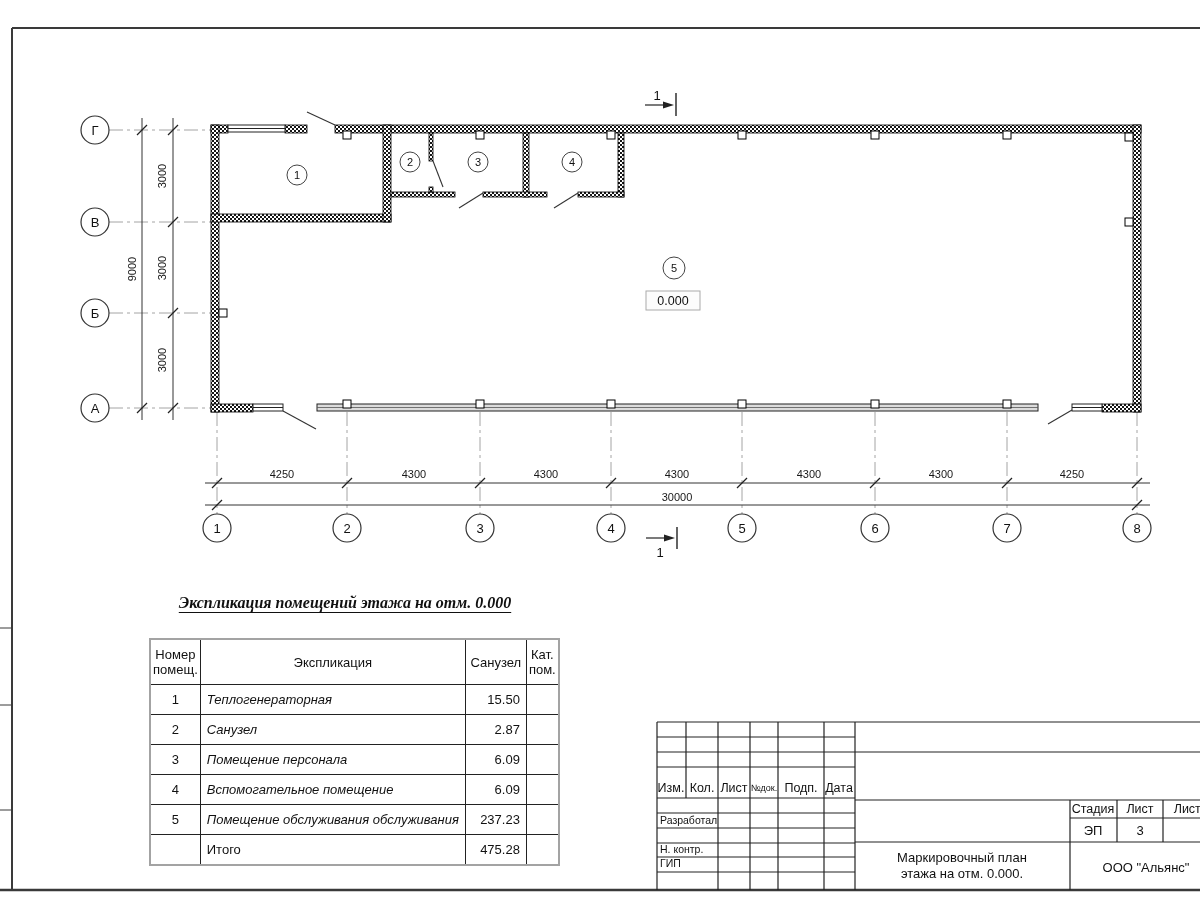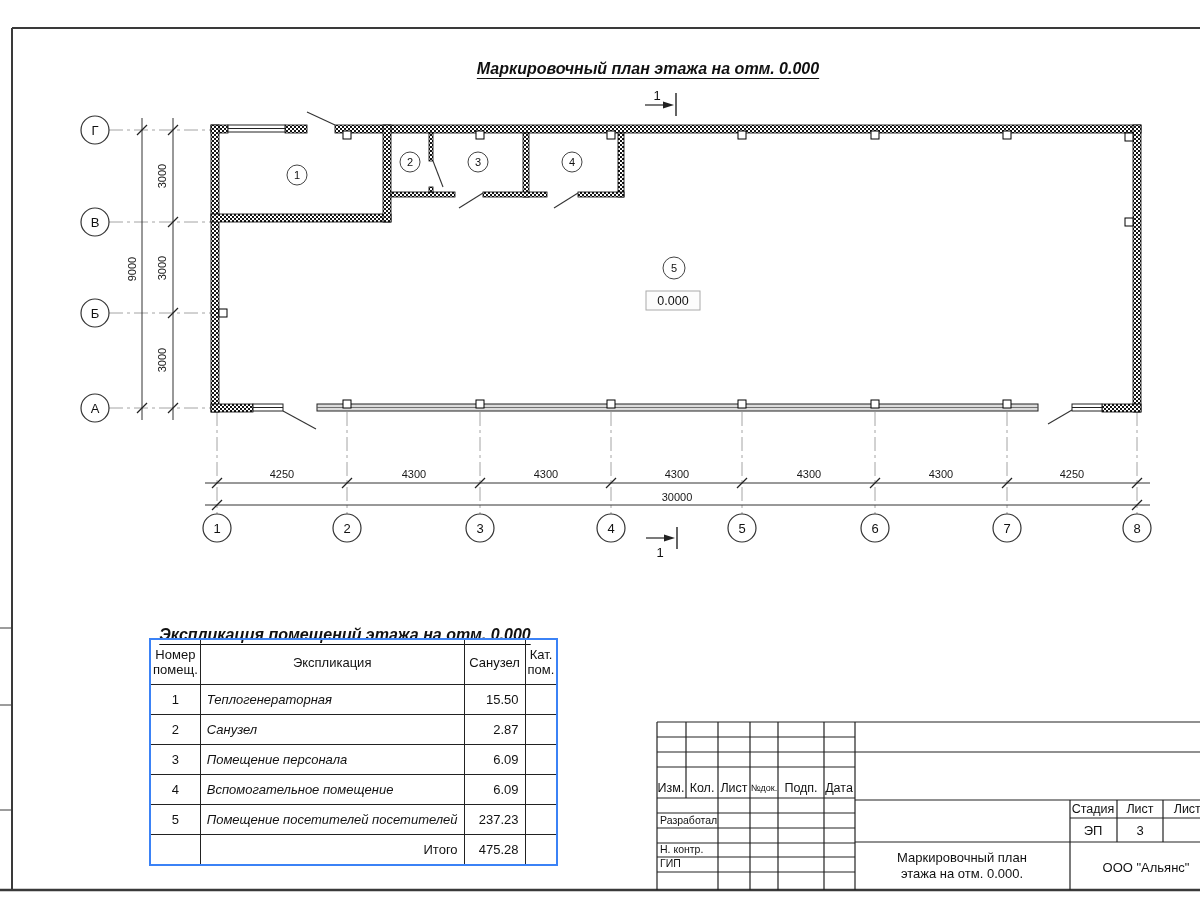--- a/index.html
+++ b/index.html
@@ -17,27 +17,27 @@
   .tbrole{font-size:10.5px;}
   .tbv{font-size:13px;text-anchor:middle;}
   .tbt{font-size:13px;text-anchor:middle;}
 
   .title{position:absolute;text-align:center;font-weight:bold;font-style:italic;font-size:16px;}
   .title span{text-decoration:underline;text-underline-offset:4px;}
 
   #explTable{position:absolute;left:149px;top:638px;border-collapse:collapse;table-layout:fixed;
              font-size:13px;}
   #explTable td{border:1px solid #222;padding:0 6px;overflow:hidden;white-space:nowrap;}
-  #explTable{border:2px solid #3b82f6;}
+  #explTable{border:2px solid #a3a3a3;}
   #explTable .hdr td{text-align:center;height:44px;line-height:15px;padding:0 2px;}
   #explTable .r td{height:29px;}
   .cnum{text-align:center;}
   .carea{text-align:right;}
   .cname{text-align:left;font-style:italic;}
-  .ctotal{text-align:right;}
+  .ctotal{}
 </style>
 </head>
 <body>
 
 <div id="sheet">
 
   <svg id="planSvg" width="1200" height="900" viewBox="0 0 1200 900">
     <defs>
       <pattern id="wallHatch" width="4" height="4" patternUnits="userSpaceOnUse">
         <rect width="4" height="4" fill="#ffffff"></rect>
@@ -264,24 +264,21 @@
     <text class="tbh" x="1093" y="813">Стадия</text>
     <text class="tbh" x="1140" y="813">Лист</text>
     <text class="tbh" x="1194" y="813">Листов</text>
     <text class="tbv" x="1093" y="835">ЭП</text>
     <text class="tbv" x="1140" y="835">3</text>
     <text class="tbt" x="962" y="862">Маркировочный план</text>
     <text class="tbt" x="962" y="878">этажа на отм. 0.000.</text>
     <text class="tbt" x="1146" y="872">ООО "Альянс"</text>
   </svg>
 
-  <div class="title" style="left:418px;top:60px;width:460px;">
-    <span>Маркировочный план этажа на отм. 0.000</span>
-  </div>
-  <div class="title" style="left:150px;top:626px;width:390px;">
+  <div class="title" style="left:150px;top:594px;width:390px;font-family:Liberation Serif, serif;">
     <span>Экспликация помещений этажа на отм. 0.000</span>
   </div>
 
   <table id="explTable">
     <colgroup>
         <col style="width:46px">
         <col style="width:251px">
         <col style="width:61px">
         <col style="width:30px">
       </colgroup>
@@ -317,21 +314,21 @@
       <td></td>
     </tr>
     <tr class="r">
       <td class="cnum">4</td>
       <td class="cname">Вспомогательное помещение</td>
       <td class="carea">6.09</td>
       <td></td>
     </tr>
     <tr class="r">
       <td class="cnum">5</td>
-      <td class="cname">Помещение посетителей посетителей</td>
+      <td class="cname">Помещение обслуживания обслуживания</td>
       <td class="carea">237.23</td>
       <td></td>
     </tr>
     <tr class="r">
       <td></td>
       <td class="ctotal">Итого</td>
       <td class="carea">475.28</td>
       <td></td>
     </tr>
   </tbody>

